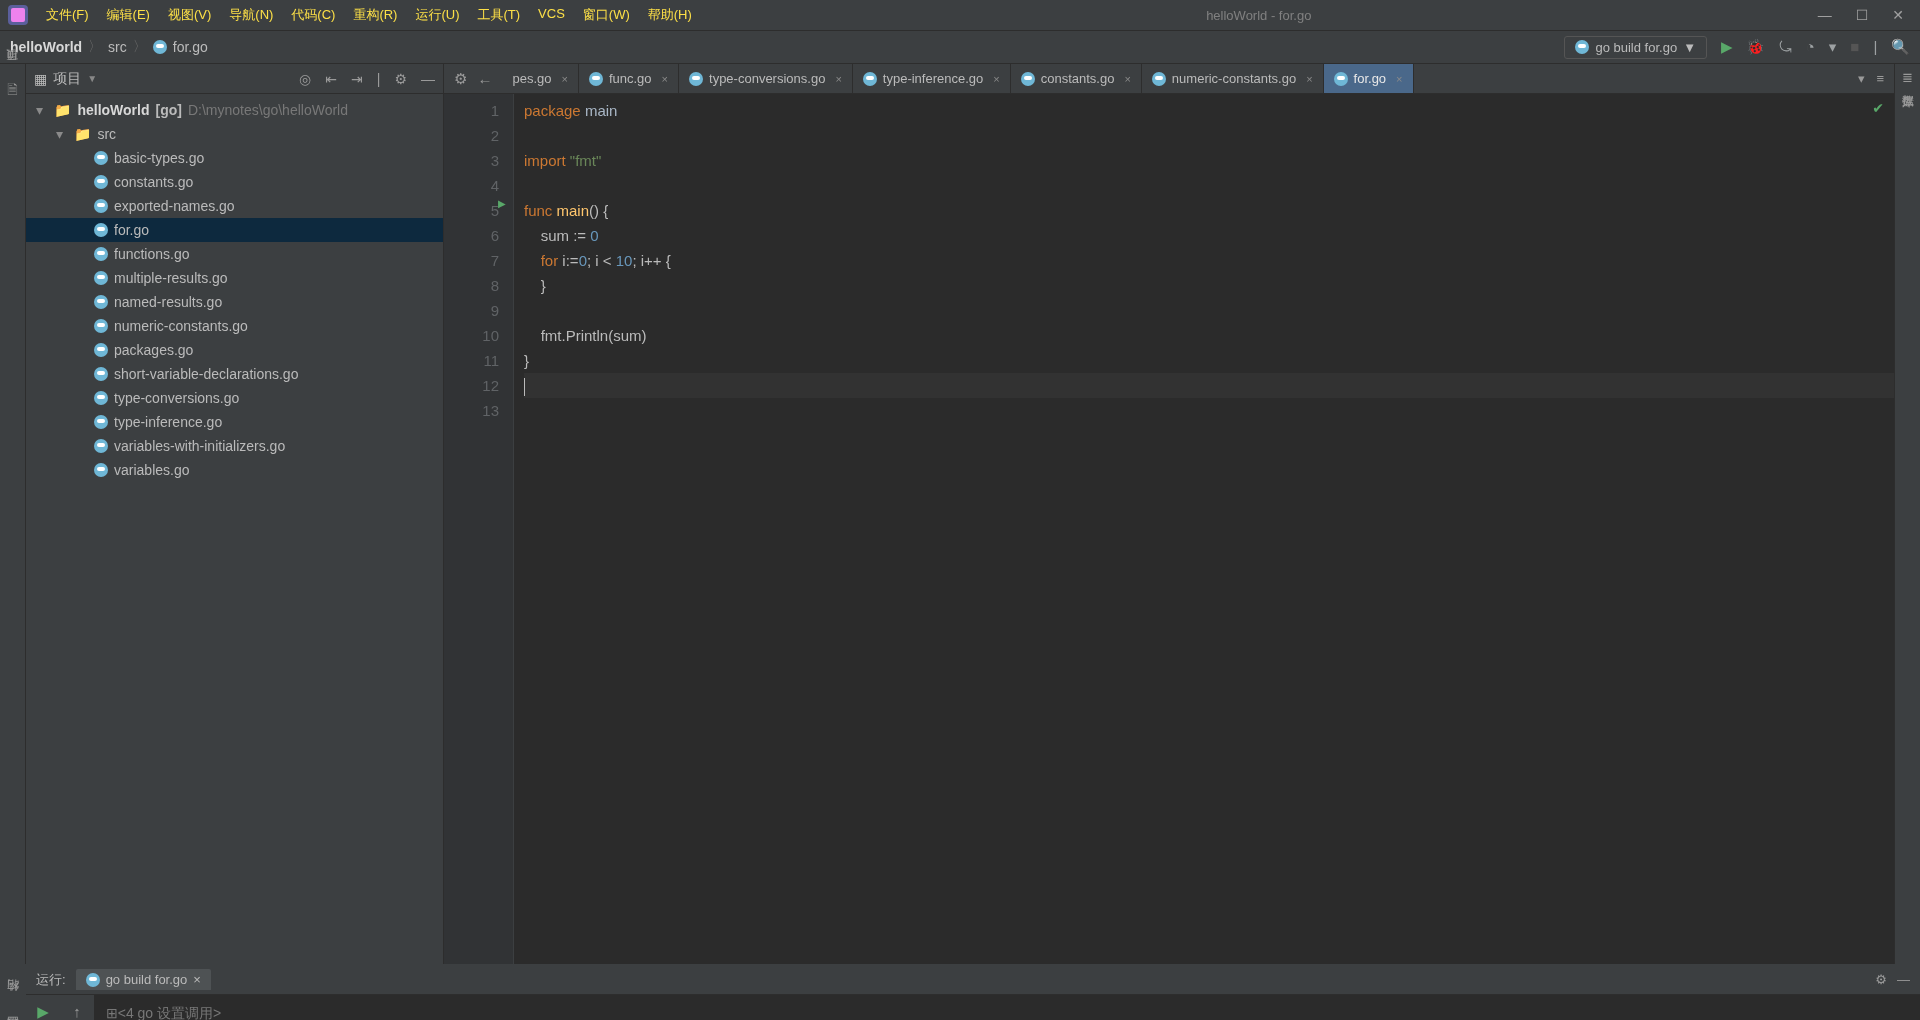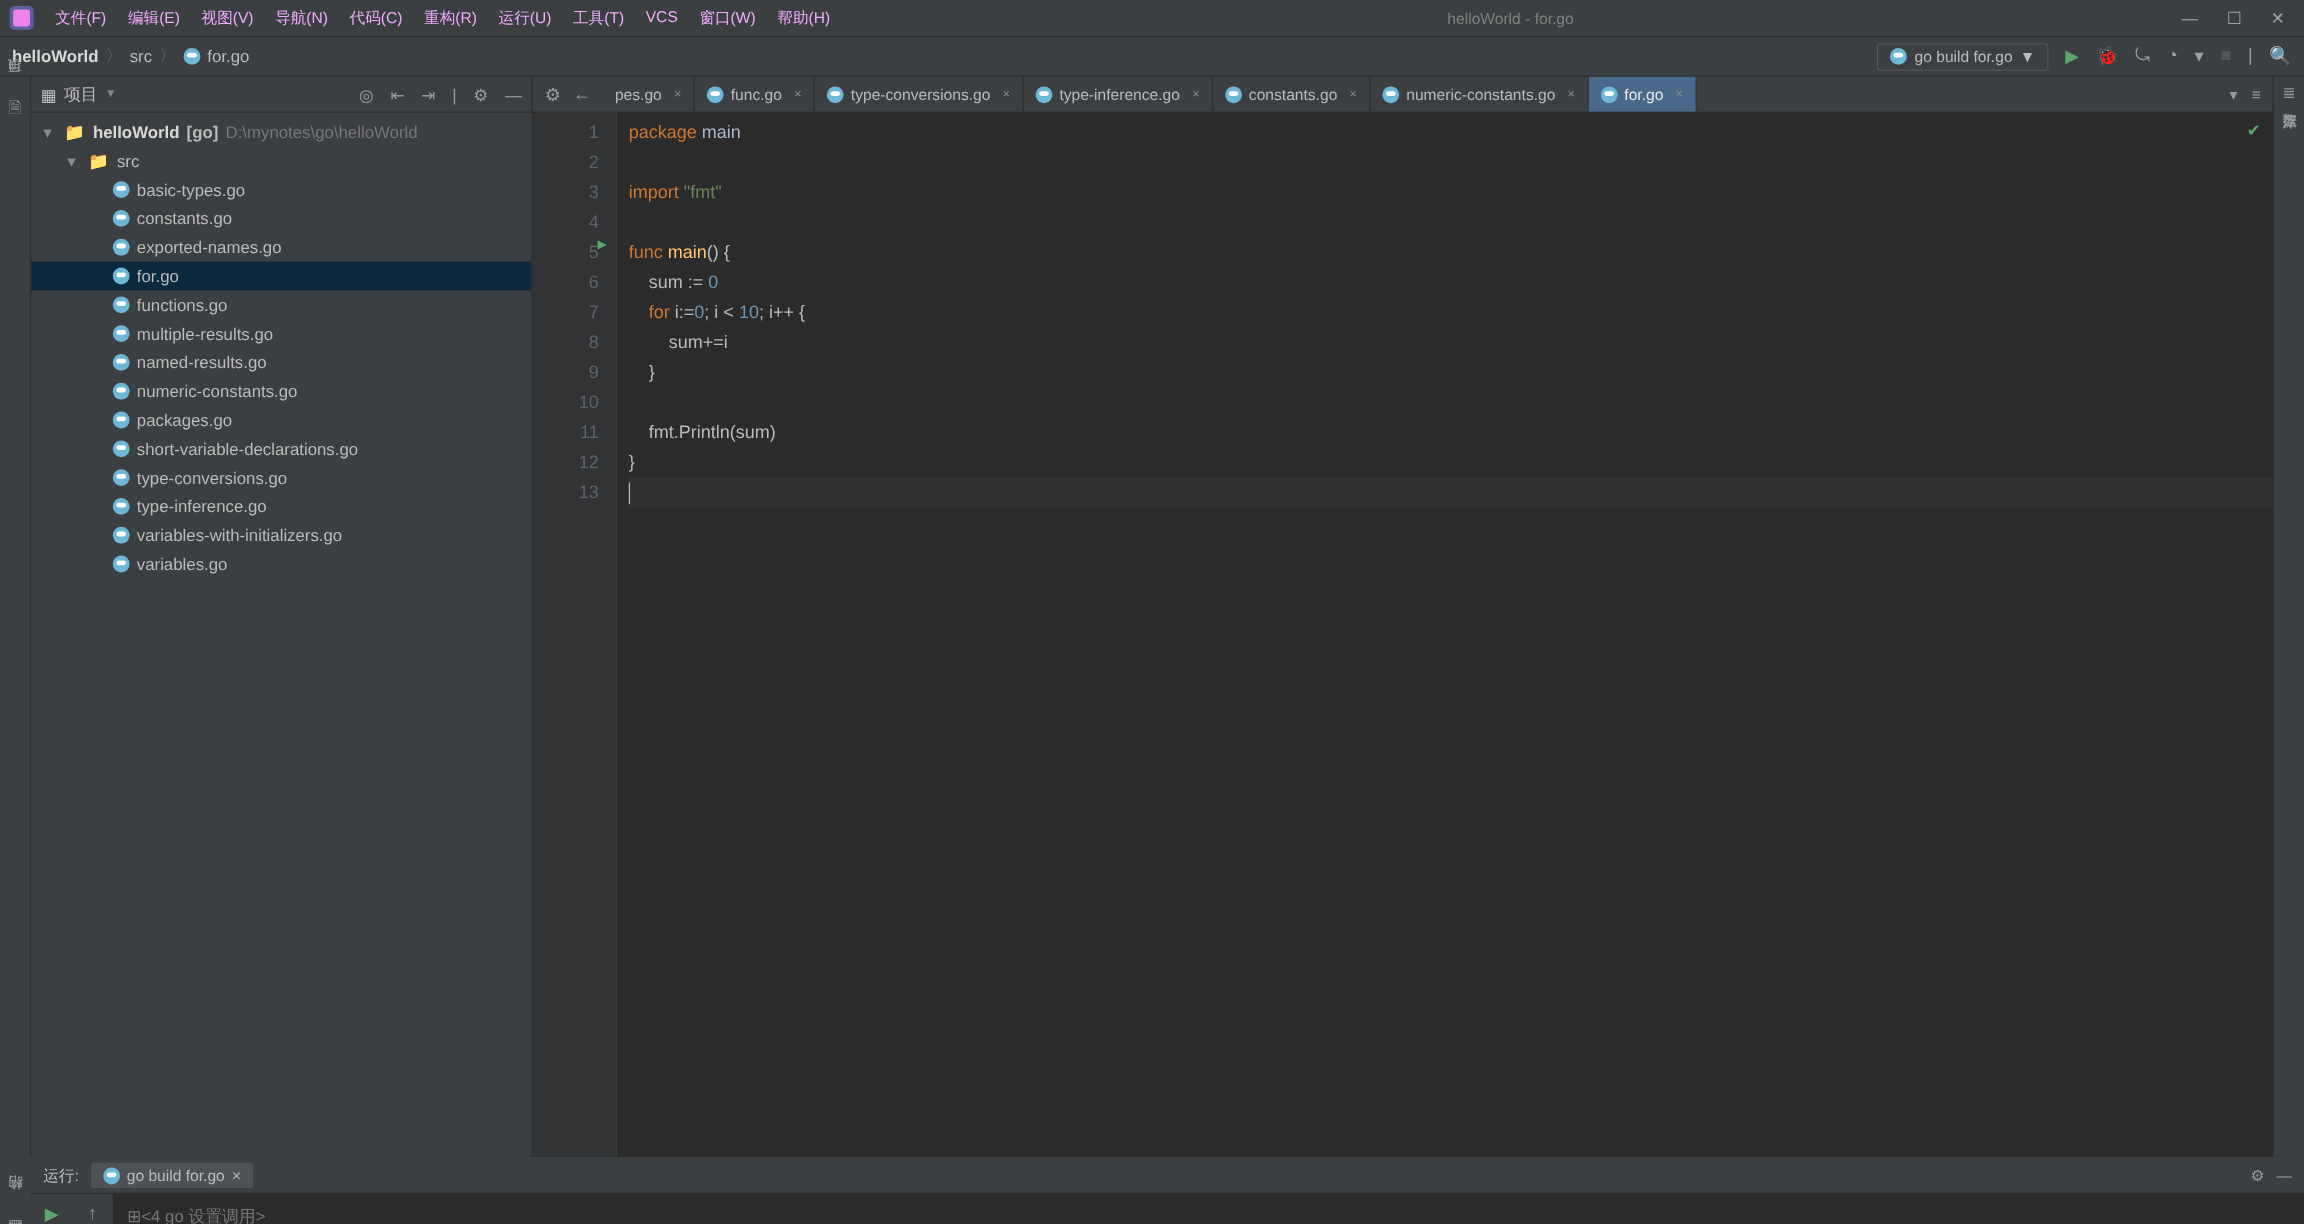--- a/index.html
+++ b/index.html
@@ -3,21 +3,21 @@
 <meta charset="utf-8">
 <style>
 * { margin:0; padding:0; box-sizing:border-box; font-family:"Microsoft YaHei",Arial,sans-serif; }
 body { background:#2b2b2b; color:#bbbbbb; font-size:13px; overflow:hidden; width:1920px; height:1020px; }
 
 
 .titlebar { height:30px; background:#3c3f41; display:flex; align-items:center; padding:0 8px; }
 .titlebar .logo { width:20px; height:20px; background:#5b5f9c; border-radius:4px; margin-right:10px; position:relative; }
 .titlebar .logo::after{content:"";position:absolute;inset:3px;background:#ee82ee;border-radius:2px;}
 .titlebar .menu { display:flex; gap:2px; }
-.titlebar .menu span { padding:4px 8px; cursor:default; color:#f0abfc; }
+.titlebar .menu span { padding:4px 8px; cursor:default; color:#fde047; }
 .titlebar .wtitle { flex:1; text-align:center; color:#808080; }
 .titlebar .winbtns { display:flex; gap:24px; color:#a0a0a0; font-size:14px; padding-right:8px;}
 .titlebar .winbtns span{cursor:default;}
 
 
 .navbar { height:34px; background:#3c3f41; border-top:1px solid #2d2d2d; border-bottom:1px solid #2d2d2d; display:flex; align-items:center; padding:0 10px; }
 .crumbs { display:flex; align-items:center; gap:6px; font-size:14px; }
 .crumbs .sep{ color:#6a6a6a; }
 .crumbs .bold{ font-weight:bold; color:#d8d8d8;}
 .navbar .spacer{flex:1;}
@@ -256,21 +256,20 @@
         </div>
       <div class="codebody" id="codebody">
         <span class="chk">✔</span>
       <div class="cl"><span class="kw">package </span><span class="pkg">main</span></div>
           <div class="cl"><span></span></div>
           <div class="cl"><span class="kw">import </span><span class="str">"fmt"</span></div>
           <div class="cl"><span></span></div>
           <div class="cl"><span class="kw">func </span><span class="fn">main</span><span>() {</span></div>
           <div class="cl"><span>    sum := </span><span class="num">0</span></div>
           <div class="cl"><span>    </span><span class="kw">for </span><span>i:=</span><span class="num">0</span><span>; i &lt; </span><span class="num">10</span><span>; i++ {</span></div>
-          <div class="cl"><span>        sum+=i</span></div>
           <div class="cl"><span>    }</span></div>
           <div class="cl"><span></span></div>
           <div class="cl"><span>    fmt.Println(sum)</span></div>
           <div class="cl"><span>}</span></div>
           <div class="cl cur"><span></span><span class="caret"></span></div>
         </div>
     </div>
   </div>
 
   <div class="rrail">

